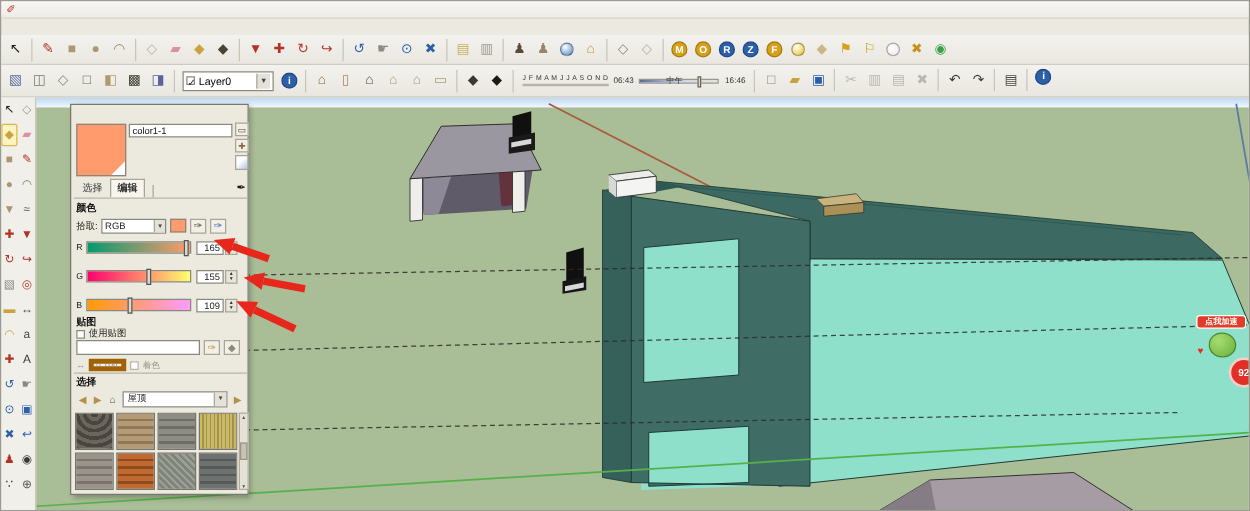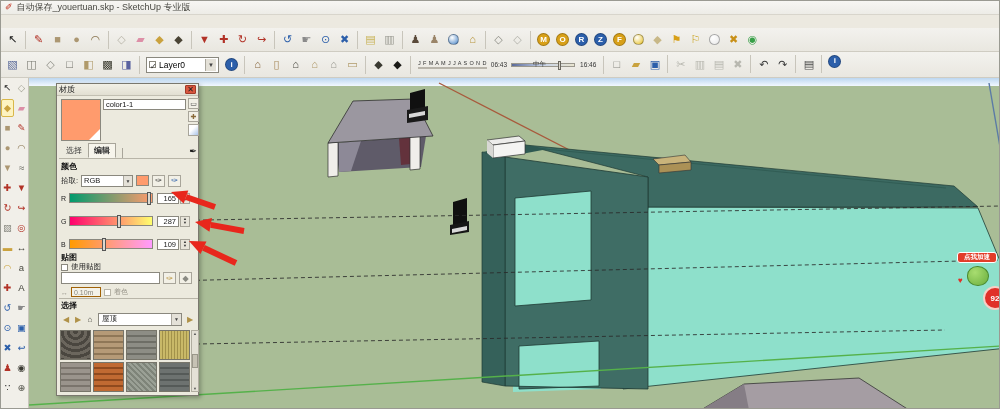--- a/index.html
+++ b/index.html
@@ -75,21 +75,21 @@
   .slider-row .sl-label{width:8px;font-size:7px;color:#222;}
   .sl-track{position:relative;width:84px;height:10px;border:1px solid #8a887e;}
   .sl-handle{position:absolute;top:-2px;width:4px;height:13px;background:#dcd8ce;border:1px solid #555;}
   .sl-value{width:22px;height:11px;border:1px solid #8a887e;background:#fff;font-size:7.5px;display:flex;align-items:center;justify-content:flex-end;padding-right:2px;margin-left:4px;}
   .spinner{width:10px;height:11px;border:1px solid #a8a59a;background:#e8e5da;display:flex;flex-direction:column;align-items:center;justify-content:center;font-size:4px;line-height:4px;color:#333;margin-left:1px;}
   .chk-row{position:absolute;left:4px;display:flex;align-items:center;font-size:7.5px;}
   .chk{width:7px;height:7px;border:1px solid #8a887e;background:#fff;margin-right:3px;}
   .file-row{position:absolute;left:4px;top:188px;display:flex;align-items:center;}
   .file-input{width:99px;height:12px;border:1px solid #8a887e;background:#fff;}
   .size-row{position:absolute;left:4px;top:203px;display:flex;align-items:center;color:#9a978c;font-size:7px;}
-  .size-input{width:30px;height:10px;border:1px solid #a16207;background:#f4f2e8;font-size:7px;color:#8a887e;padding:0 2px;margin:0 3px;}
+  .size-input{width:30px;height:10px;border:4px solid #a16207;background:#f4f2e8;font-size:7px;color:#8a887e;padding:0 2px;margin:0 3px;}
   .dlg-rule{position:absolute;left:2px;top:214px;width:139px;height:1px;background:#b8b5a8;}
   .nav-row{position:absolute;left:3px;top:228px;width:137px;height:14px;display:flex;align-items:center;}
   .nav-btn{width:12px;height:13px;display:inline-flex;align-items:center;justify-content:center;font-size:8px;color:#b09248;border:1px solid transparent;}
   .nav-btn.home{color:#4a4a42;}
   .cat-combo{display:inline-flex;align-items:center;width:84px;height:13px;background:#fff;border:1px solid #8a887e;font-size:7.5px;padding-left:3px;margin:0 2px;}
   .cat-combo .arr{margin-left:auto;width:10px;height:11px;background:#e4e1d8;border-left:1px solid #aaa79d;font-size:5px;display:inline-flex;align-items:center;justify-content:center;color:#444;}
   .tex-grid{position:absolute;left:3px;top:246px;width:130px;height:62px;display:grid;grid-template-columns:repeat(4,31px);grid-auto-rows:30px;gap:2px;overflow:hidden;}
   .tex-cell{border:1px solid #77756a;}
   .tex-scroll{position:absolute;left:134px;top:246px;width:8px;height:62px;background:#e4e1d6;border:1px solid #b0ada0;display:flex;flex-direction:column;justify-content:space-between;align-items:center;font-size:4px;color:#555;}
   .tex-scroll .thumb{width:6px;height:14px;background:#c6c2b4;border:1px solid #9a978a;}
@@ -97,21 +97,20 @@
   
   #arrows{position:absolute;left:0;top:0;width:1000px;height:409px;z-index:30;pointer-events:none;}
 </style>
 </head>
 <body>
 
 <div id="screen">
 
   <div class="titlebar">
     <span class="app-icon">✐</span>
-    <span class="title-text">自动保存_youertuan.skp - SketchUp 专业版</span>
   </div>
 
 
   <div class="toolbar" id="toolbar1">
       <span class="tbi" title="" style="color: rgb(26, 26, 26);">↖</span>
       <span class="tsep"></span>
       <span class="tbi" title="" style="color: rgb(178, 50, 39);">✎</span>
       <span class="tbi" title="" style="color: rgb(172, 151, 114);">■</span>
       <span class="tbi" title="" style="color: rgb(172, 151, 114);">●</span>
       <span class="tbi" title="" style="color: rgb(138, 117, 80);">◠</span>
@@ -320,24 +319,20 @@
       <span class="tbi" title="" style="color: rgb(44, 95, 170);">▣</span>
       <span class="tbi" title="" style="color: rgb(44, 95, 170);">✖</span>
       <span class="tbi" title="" style="color: rgb(44, 95, 170);">↩</span>
       <span class="tbi" title="" style="color: rgb(178, 50, 39);">♟</span>
       <span class="tbi" title="" style="color: rgb(58, 58, 50);">◉</span>
       <span class="tbi" title="" style="color: rgb(26, 26, 26);">∵</span>
       <span class="tbi" title="" style="color: rgb(90, 90, 82);">⊕</span>
     </div>
 
   <div id="dialog">
-    <div class="dlg-title">
-      <span>材质</span>
-      <span class="dlg-close">✕</span>
-    </div>
 
     <div class="preview" style="background:var(--c-swatch)">
         <span class="corner"></span>
       </div>
     <input class="name-field" readonly="" value="color1-1" style="">
     <div class="side-btns">
       <span class="sb" id="sb0" style="color: rgb(58, 58, 58);">▭</span>
       <span class="sb" id="sb1" style="color: rgb(138, 106, 58);">✚</span>
       <span class="swatch-default"></span>
     </div>
@@ -372,21 +367,21 @@
       <span class="spinner">
           <span>▲</span>
           <span>▼</span>
         </span>
     </div>
     <div class="slider-row" style="top:131px">
       <span class="sl-label">G</span>
       <span class="sl-track" style="background: linear-gradient(90deg, rgb(255, 0, 109), rgb(255, 255, 109));">
           <span class="sl-handle" style="left: calc(61% - 3px);"></span>
         </span>
-      <span class="sl-value">287</span>
+      <span class="sl-value">155</span>
       <span class="spinner">
           <span>▲</span>
           <span>▼</span>
         </span>
     </div>
     <div class="slider-row" style="top:154px">
       <span class="sl-label">B</span>
       <span class="sl-track" style="background: linear-gradient(90deg, rgb(255, 155, 0), rgb(255, 155, 255));">
           <span class="sl-handle" style="left: calc(43% - 3px);"></span>
         </span>

